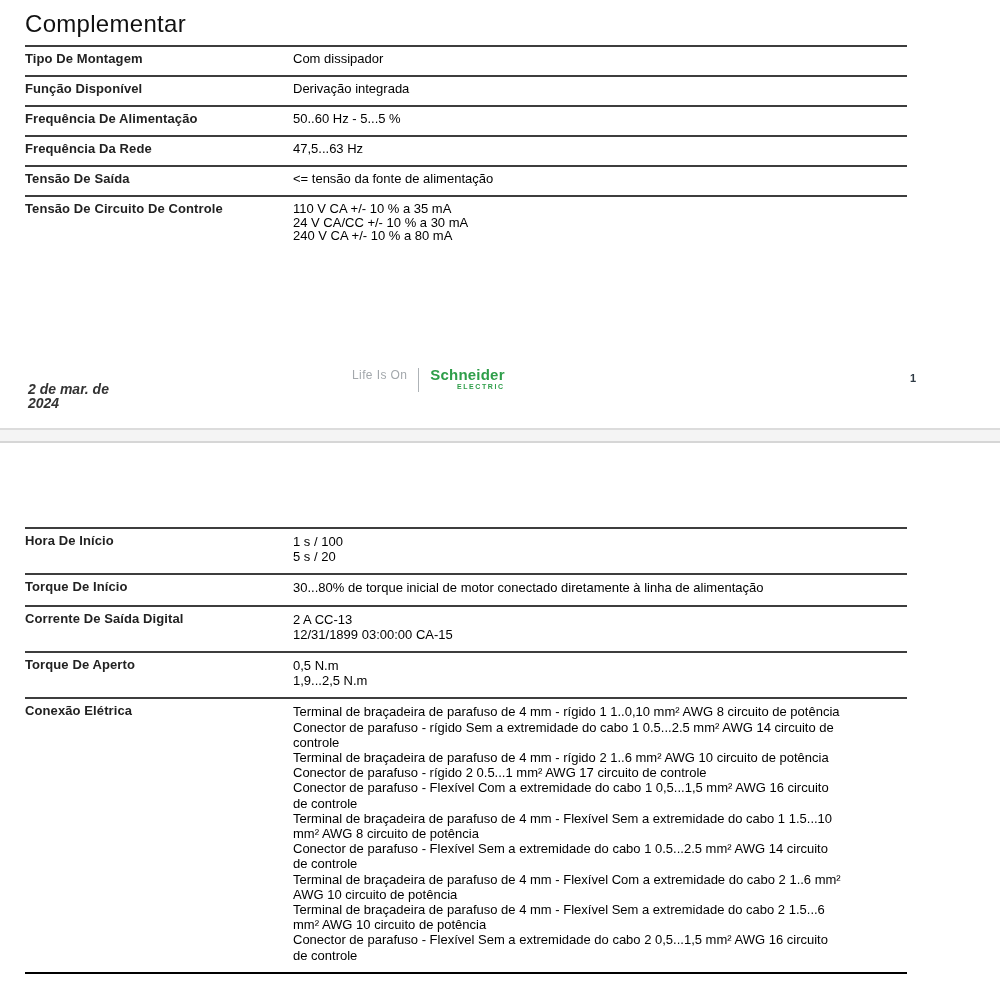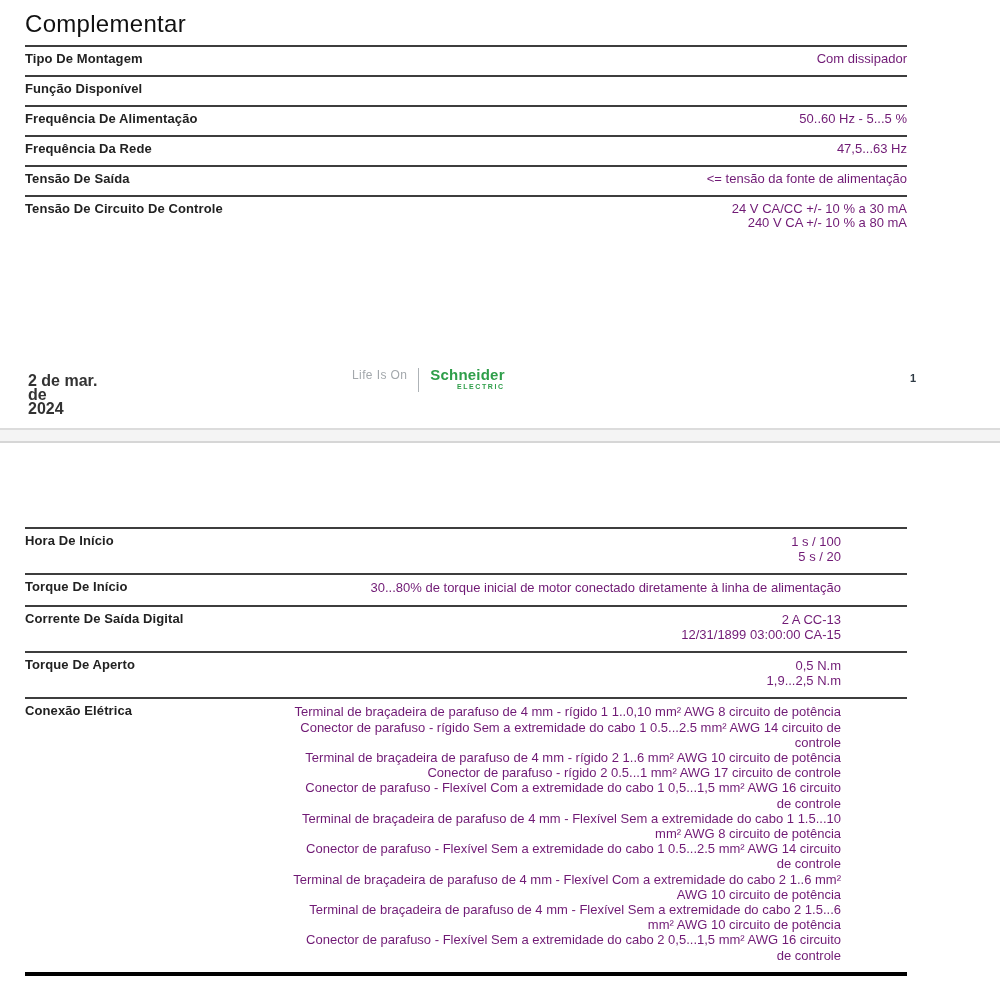--- a/index.html
+++ b/index.html
@@ -45,42 +45,42 @@
     padding-right: 29px;
     font-size: 13px;
     font-weight: bold;
     line-height: 14px;
     letter-spacing: 0.1px;
     color: #222;
   }
   .tvalue {
     flex: 1;
     font-size: 13px;
-    color: #701a75;
-    text-align: right;
+    color: #000000;
   }
   .page1 .tvalue .vline { line-height: 13.5px; }
   .page2 .tvalue .vline { line-height: 15.2px; }
-  .page2 .ptable { border-bottom: 4px solid #000000; }
+  .page2 .ptable { border-bottom: 2px solid #000000; }
   .page2 .tvalue { max-width: 548px; }
 
   .footer {
     position: absolute;
     left: 0; right: 0;
     top: 356px;
     height: 40px;
   }
   .footer-date {
     position: absolute;
-    left: 28px; top: 8px;
-    font-size: 16px;
+    left: 28px; top: 16px;
+    font-size: 14px;
     font-weight: bold;
     line-height: 14px;
     color: #333;
     width: 90px;
+    font-style: italic;
   }
   .footer-logo {
     position: absolute;
     left: 352px; top: 2px;
     display: flex;
     align-items: flex-start;
   }
   .life-is-on {
     font-size: 12px;
     color: #a3a8ac;
@@ -127,20 +127,23 @@
 
   <div class="ptable">
       <div class="trow">
         <div class="tlabel">Tipo De Montagem</div>
         <div class="tvalue">
           <div class="vline">Com dissipador</div>
         </div>
       </div>
       <div class="trow">
         <div class="tlabel">Função Disponível</div>
+        <div class="tvalue">
+          <div class="vline">Derivação integrada</div>
+        </div>
       </div>
       <div class="trow">
         <div class="tlabel">Frequência De Alimentação</div>
         <div class="tvalue">
           <div class="vline">50..60 Hz - 5...5 %</div>
         </div>
       </div>
       <div class="trow">
         <div class="tlabel">Frequência Da Rede</div>
         <div class="tvalue">
@@ -149,20 +152,21 @@
       </div>
       <div class="trow">
         <div class="tlabel">Tensão De Saída</div>
         <div class="tvalue">
           <div class="vline">&lt;= tensão da fonte de alimentação</div>
         </div>
       </div>
       <div class="trow">
         <div class="tlabel">Tensão De Circuito De Controle</div>
         <div class="tvalue">
+          <div class="vline">110 V CA +/- 10 % a 35 mA</div>
           <div class="vline">24 V CA/CC +/- 10 % a 30 mA</div>
           <div class="vline">240 V CA +/- 10 % a 80 mA</div>
         </div>
       </div>
     </div>
 
   <div class="footer">
     <div class="footer-date">
       <div>2 de mar. de</div>
       <div>2024</div>

